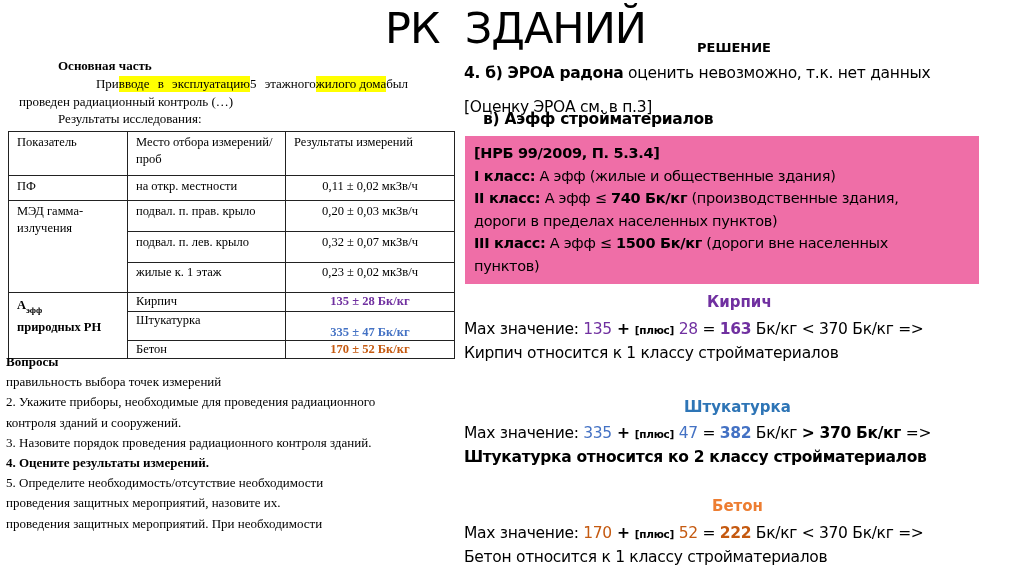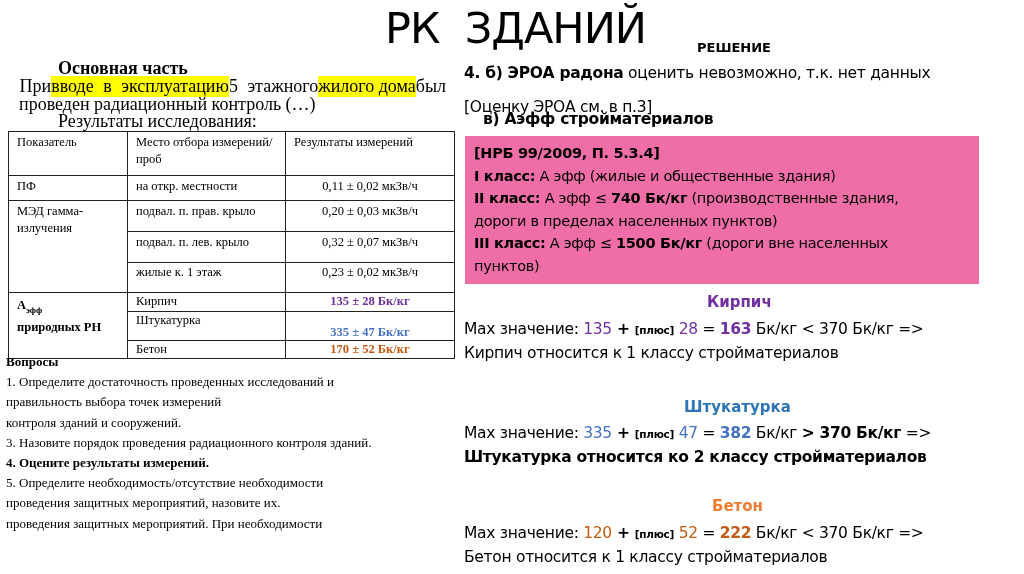--- a/index.html
+++ b/index.html
@@ -13,21 +13,21 @@
     font-family: "DejaVu Sans", sans-serif; font-size: 43px; letter-spacing: -1px;
     white-space: pre; line-height: 52px;
   }
   #solution-heading {
     position: absolute; left: 697px; top: 40px;
     font-family: "DejaVu Sans", sans-serif; font-weight: bold; font-size: 13px;
   }
 
   
   #doc { position: absolute; left: 0; top: 0; width: 460px; }
-  .doc-line { position: absolute; font-family: "Liberation Serif", serif; font-size: 18px; white-space: nowrap; }
+  .doc-line { position: absolute; font-family: "Liberation Serif", serif; font-size: 13px; white-space: nowrap; }
   .hl { background: #ffff00; }
   .bold { font-weight: bold; }
 
   #task-table {
     position: absolute; left: 8px; top: 131px; width: 446px;
     border-collapse: collapse; font-family: "Liberation Serif", serif; font-size: 12.5px;
     table-layout: fixed;
   }
   #task-table td {
     border: 1.5px solid #222; vertical-align: top; padding: 2px 8px; line-height: 17px;
@@ -57,21 +57,21 @@
   .c-blue-t { color: #2e75b6; }
 </style>
 </head>
 <body>
 
 <div id="title">РК  ЗДАНИЙ</div>
 <div id="solution-heading">РЕШЕНИЕ</div>
 
 <div id="doc">
   <div class="doc-line bold" style="left:58px; top:58px;">Основная часть</div>
-  <div class="doc-line" style="left:58px; top:76px; width:388px; display:flex; justify-content:flex-end;">
+  <div class="doc-line" style="left:58px; top:76px; width:388px; display:flex; justify-content:center;">
     <span>При</span>
     <span class="hl" style="word-spacing:5px;">вводе в эксплуатацию</span>
     <span style="word-spacing:5px;">5 этажного</span>
     <span class="hl">жилого дома</span>
     <span>был</span>
   </div>
   <div class="doc-line" style="left:19px; top:94px;">проведен радиационный контроль (…)</div>
   <div class="doc-line" style="left:58px; top:111px;">Результаты исследования:</div>
 
   <table id="task-table">
@@ -118,22 +118,22 @@
     </tr>
     <tr style="height:18px">
       <td style="padding-top:0;padding-bottom:0;line-height:16px;">Бетон</td>
       <td class="c v-orange" style="padding-top:0;padding-bottom:0;line-height:16px;">170 ± 52 Бк/кг</td>
     </tr>
   </tbody>
     </table>
 
   <div id="questions">
     <div class="bold">Вопросы</div>
-    <div>1. Определите достаточность проведенных исследований и</div>
     <div>правильность выбора точек измерений</div>
+    <div>2. Укажите приборы,  необходимые для проведения радиационного</div>
     <div>контроля зданий и сооружений.</div>
     <div>3. Назовите порядок проведения радиационного контроля зданий.</div>
     <div class="bold">4. Оцените результаты измерений.</div>
     <div>5. Определите необходимость/отсутствие необходимости</div>
     <div>проведения защитных мероприятий, назовите их.</div>
     <div>проведения защитных мероприятий. При необходимости</div>
   </div>
 </div>
 
 <div class="rline" style="left:464px; top:62px;">
@@ -158,15 +158,15 @@
 <div class="rline" style="left:464px; top:342px;">Кирпич относится к 1 классу стройматериалов</div>
 
 <div class="mat-title c-blue-t" style="left:684px; top:398px;">Штукатурка</div>
 <div class="rline" style="left:464px; top:422px;">
   <span>Max значение: </span><span class="c-blue">335</span><span class="bold"> + </span><span class="small">[плюс]</span><span class="c-blue"> 47</span><span> = </span><b class="c-blue">382</b><span> Бк/кг </span><b>&gt; 370 Бк/кг</b><span> =&gt;</span>
 </div>
 <div class="rline bold" style="left:464px; top:446px;">Штукатурка относится ко 2 классу стройматериалов</div>
 
 <div class="mat-title c-orange-t" style="left:712px; top:497px;">Бетон</div>
 <div class="rline" style="left:464px; top:522px;">
-  <span>Max значение: </span><span class="c-orange">120</span><span class="bold"> + </span><span class="small">[плюс]</span><span class="c-orange"> 52</span><span> = </span><b class="c-orange">222</b><span> Бк/кг </span><span>&lt; 370 Бк/кг</span><span> =&gt;</span>
+  <span>Max значение: </span><span class="c-orange">170</span><span class="bold"> + </span><span class="small">[плюс]</span><span class="c-orange"> 52</span><span> = </span><b class="c-orange">222</b><span> Бк/кг </span><span>&lt; 370 Бк/кг</span><span> =&gt;</span>
 </div>
 <div class="rline" style="left:464px; top:546px;">Бетон относится к 1 классу стройматериалов</div>
 
 </body></html>

